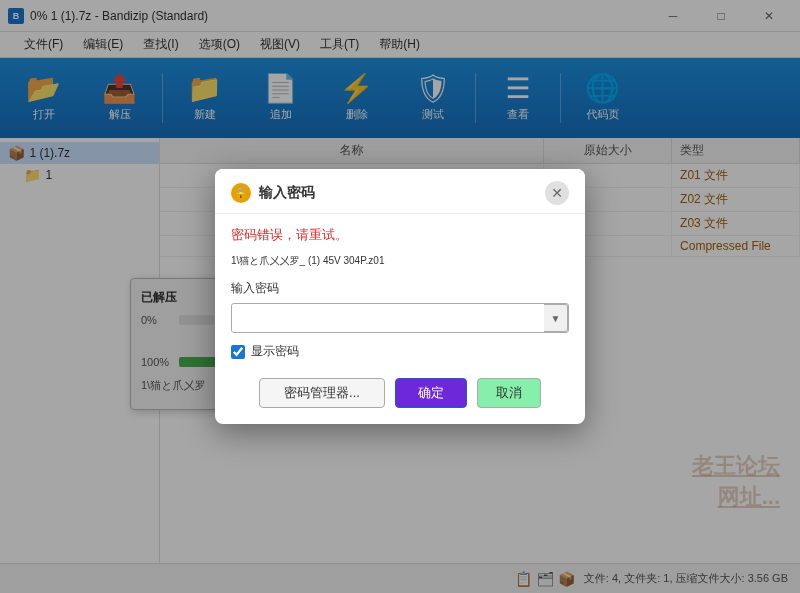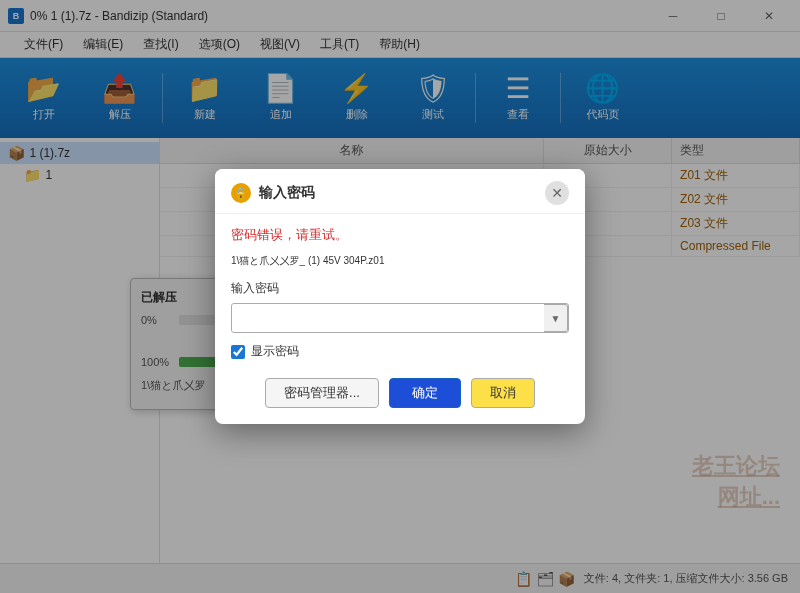--- a/index.html
+++ b/index.html
@@ -370,40 +370,40 @@
       font-size: 12px;
       color: #333;
     }
     .dialog-footer {
       display: flex;
       gap: 10px;
       justify-content: center;
       padding-top: 4px;
     }
     .btn-mgr {
-      padding: 5px 18px;
+      padding: 5px 24px;
       background: #f5f5f5;
       border: 1px solid #aaa;
       border-radius: 4px;
       cursor: pointer;
       font-size: 13px;
       color: #333;
     }
     .btn-ok {
       padding: 5px 22px;
-      background: #1d4ed8;
+      background: #6d28d9;
       border: 1px solid #1565c0;
       border-radius: 4px;
       cursor: pointer;
       font-size: 13px;
       color: white;
     }
     .btn-cancel {
       padding: 5px 18px;
-      background: #fde047;
+      background: #86efac;
       border: 1px solid #aaa;
       border-radius: 4px;
       cursor: pointer;
       font-size: 13px;
       color: #333;
     }
 
     
     .watermark {
       position: absolute;

